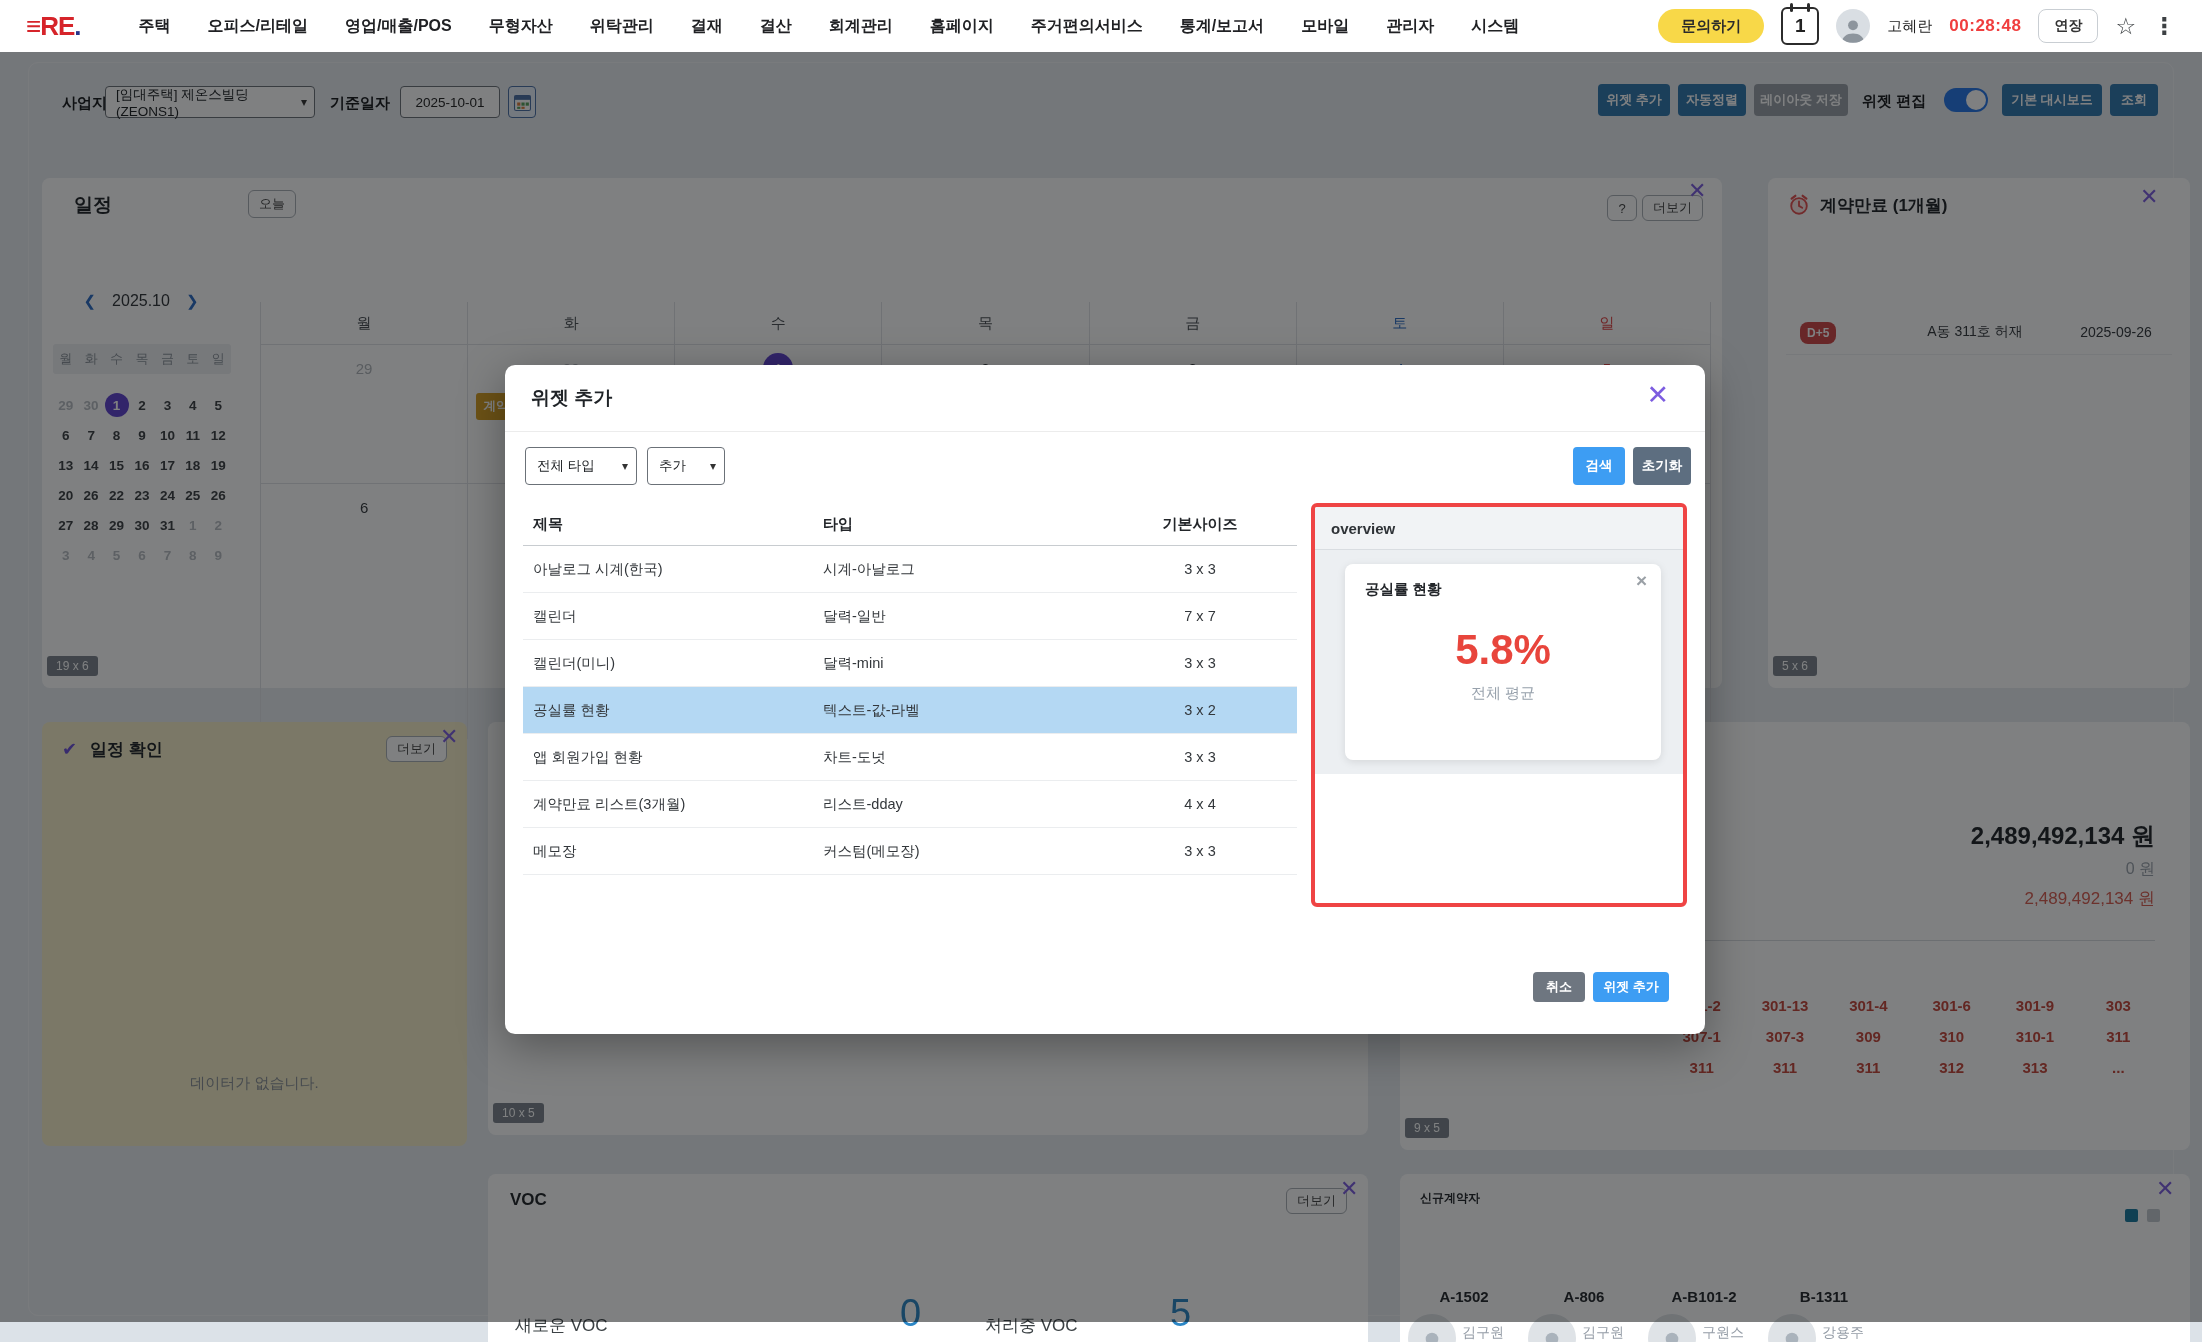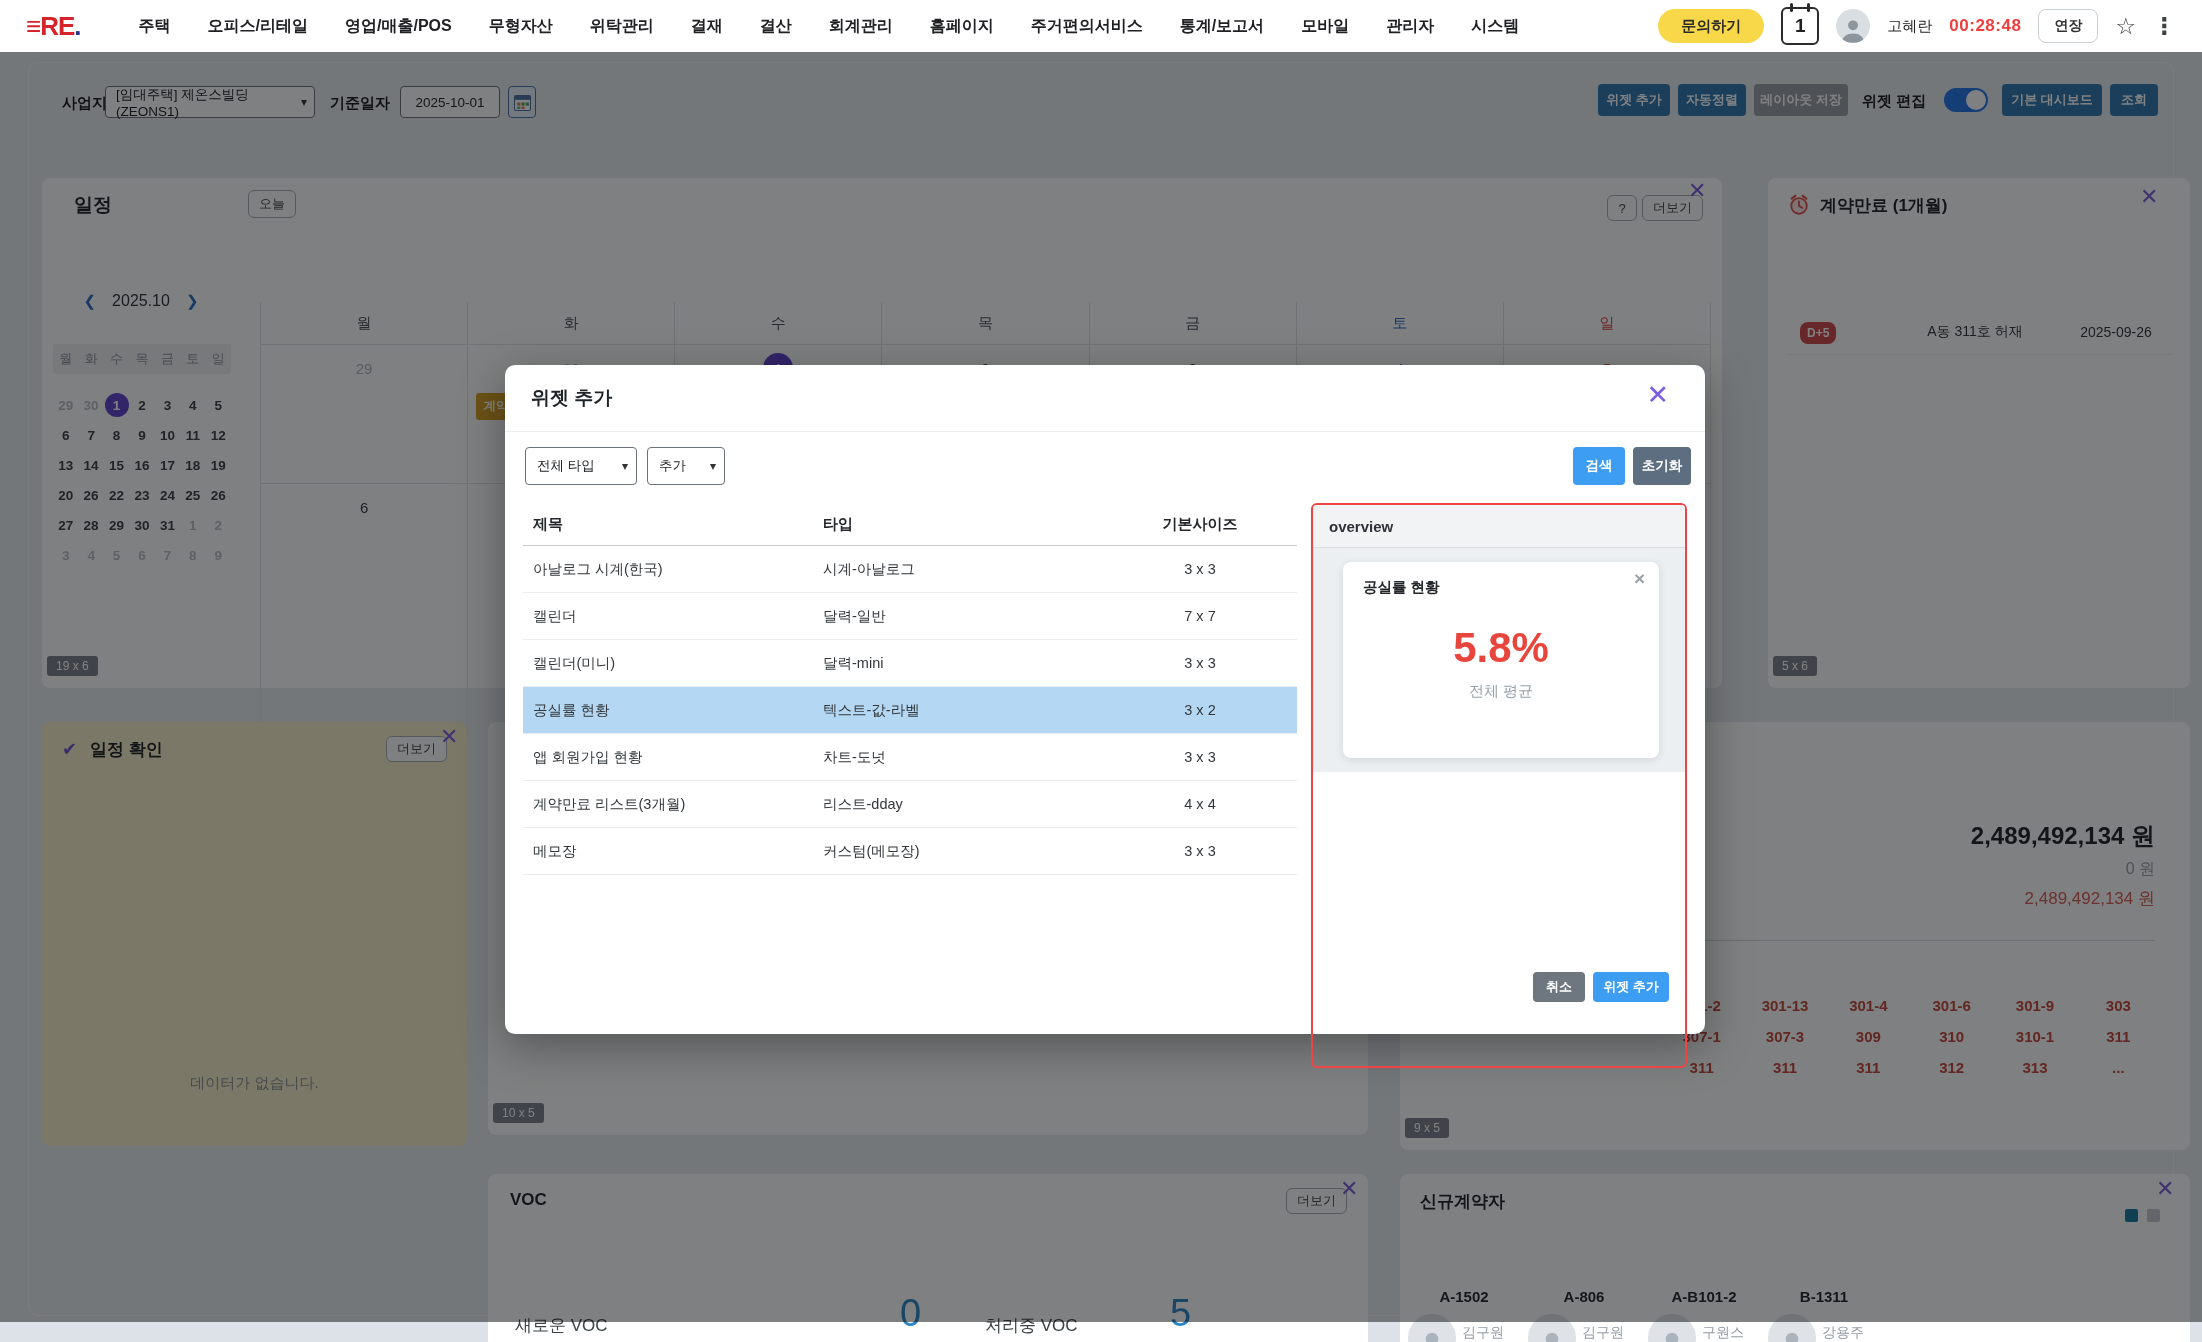--- a/index.html
+++ b/index.html
@@ -122,21 +122,21 @@
 
   #widget-table{position:absolute;left:18px;top:138px;width:774px;height:452px;}
   #wt-head{display:grid;grid-template-columns:300px 280px 194px;height:42px;align-items:center;
            border-bottom:1px solid #c8ccd0;font-size:15px;font-weight:700;color:#23262a;}
   #wt-head div:first-child{padding-left:10px;} #wt-head div:nth-child(3){text-align:center;}
   .wt-row{display:grid;grid-template-columns:300px 280px 194px;height:46px;align-items:center;
           border-bottom:1px solid #ebedef;font-size:14.5px;color:#33373b;cursor:pointer;}
   .wt-row div:first-child{padding-left:10px;} .wt-row div:nth-child(3){text-align:center;}
   .wt-row.selected{background:#b4d8f3;}
 
-  #overview-panel{position:absolute;left:806px;top:138px;width:376px;height:565px;border:2px solid #ef4444;
+  #overview-panel{position:absolute;left:806px;top:138px;width:376px;height:404px;border:4px solid #ef4444;
                   border-radius:6px;box-sizing:border-box;overflow:hidden;}
   #overview-head{height:42px;background:#f1f3f5;border-bottom:1px solid #d9dde1;display:flex;align-items:center;
                  padding-left:16px;font-size:15px;font-weight:600;color:#2f3337;}
   #preview-area{height:224px;background:#eceff2;position:relative;}
   #preview-card{position:absolute;left:30px;top:14px;width:316px;height:196px;background:#fff;border-radius:8px;
                 box-shadow:0 2px 8px rgba(0,0,0,.10);}
   #pc-title{position:absolute;left:20px;top:16px;font-size:14.5px;font-weight:700;color:#23262a;}
   #pc-close{position:absolute;right:14px;top:6px;font-size:19px;color:#9aa0a6;font-weight:700;cursor:pointer;}
   #pc-value{position:absolute;left:0;top:62px;width:100%;text-align:center;font-size:42px;font-weight:800;color:#e8453c;}
   #pc-sub{position:absolute;left:0;top:120px;width:100%;text-align:center;font-size:15px;color:#97a1ac;}
@@ -502,21 +502,21 @@
       <span class="w-title" style="position:absolute;left:22px;top:16px;font-size:17px">VOC</span>
       <div class="more-btn" style="left:798px;top:14px">더보기</div>
       <span class="xicon" style="left:852px;top:4px">✕</span>
       <span class="stat-label" style="left:27px;top:140px">새로운 VOC</span>
       <span class="stat-value" style="left:412px;top:118px">0</span>
       <span class="stat-label" style="left:497px;top:140px">처리중 VOC</span>
       <span class="stat-value" style="left:682px;top:118px">5</span>
     </div>
 
     <div class="widget" style="left:1400px;top:1122px;width:790px;height:202px">
-      <span class="w-title" style="position:absolute;left:20px;top:16px;font-size:17px">신규계약자</span>
+      <span class="w-title" style="position:absolute;left:20px;top:16px;font-size:12px">신규계약자</span>
       <span class="xicon" style="left:756px;top:4px">✕</span>
       <div style="position:absolute;right:30px;top:34px">
         <span class="page-dot active"></span>
         <span class="page-dot" style="margin-left:5px"></span>
       </div>
       <div id="contractor-cards" style="left:4px;top:114px">
           <div class="ct-card">
             <div class="ct-id">A-1502</div>
             <div class="ct-avatar">
               <svg width="36" height="34" viewBox="0 0 24 22">

